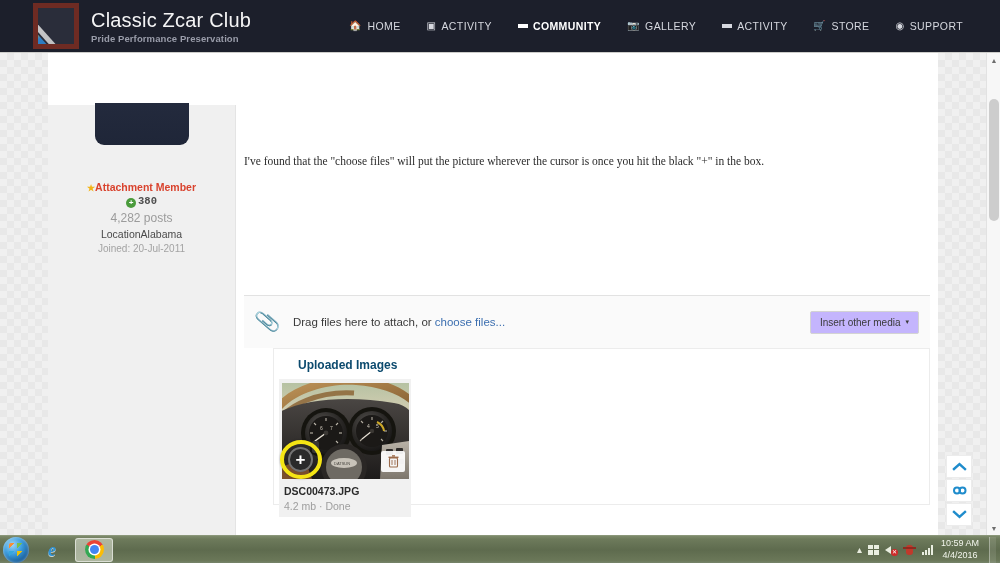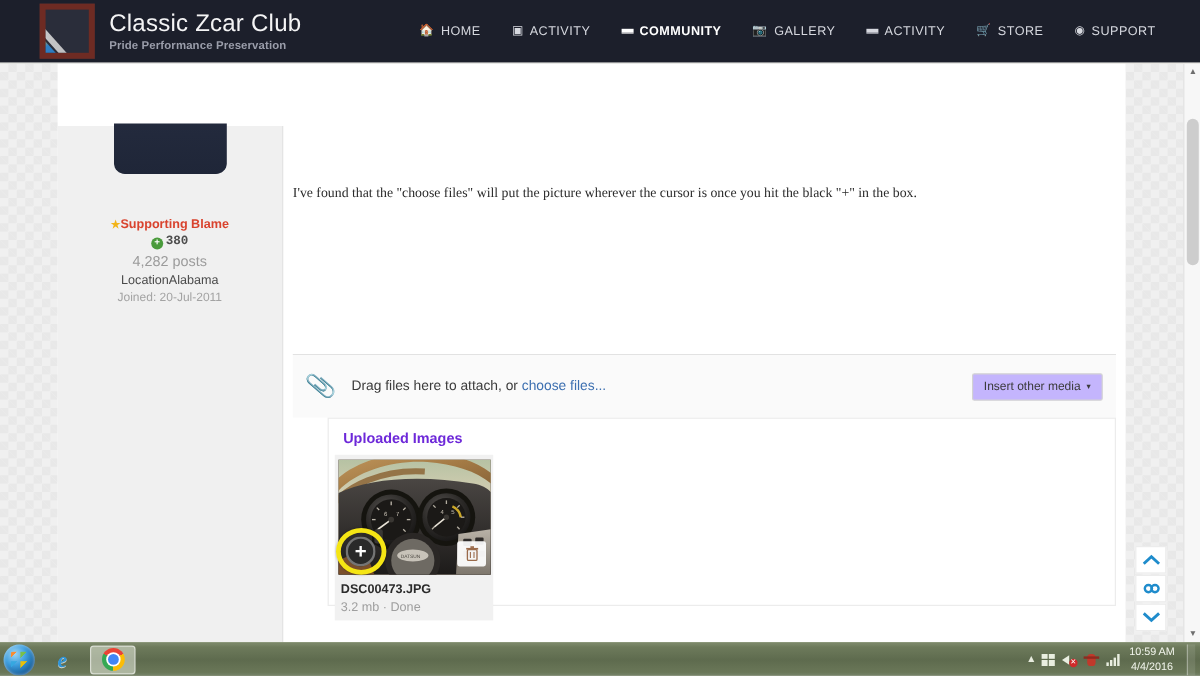--- a/index.html
+++ b/index.html
@@ -215,22 +215,22 @@
     font-size: 10px; color: #3a3a3a; padding: 5px 9px; display:flex; align-items:center; gap:5px;justify-content:flex-end;
   }
   .insert-media .caret { font-size: 7px; }
 
   
   .uploads {
     position: absolute; left: 37px; right: 8px; top: 243px; bottom: 30px;
     background: #fff; border: 1px solid #ececec;
   }
   .uploads-title {
-    position: absolute; left: 12px; top: 9px;
-    font-size: 12px; font-weight: bold; color: #6d28d9;
+    position: absolute; left: 24px; top: 9px;
+    font-size: 12px; font-weight: bold; color: #0c4a6e;
   }
   .upload-card {
     position: absolute; left: 5px; top: 30px; width: 132px; height: 138px;
     background: #f1f1f1;
   }
   .thumb {
     position: absolute; left: 3px; top: 4px; width: 127px; height: 96px;
     overflow: hidden; background: #6b6257;
   }
   .thumb svg { display: block; width: 127px; height: 96px; }
@@ -432,21 +432,21 @@
 
   </div>
 
   <div id="viewport">
     <div class="page-bg"></div>
     <div class="content-col"></div>
 
     <div class="sidebar">
       <div class="avatar"></div>
       <div class="member-meta">
-        <div class="rank"><span class="star">★</span><span>Supporting Blame</span></div>
+        <div class="rank"><span class="star">★</span><span>Attachment Member</span></div>
         <div class="repline"><span class="repdot">+</span><span>380</span></div>
         <div class="posts">4,282 posts</div>
         <div class="loc">LocationAlabama</div>
         <div class="joined">Joined: 20-Jul-2011</div>
       </div>
     </div>
 
     <div class="post-area">
       <div class="post-text">I've found that the "choose files" will put the picture wherever the cursor is once you hit the black "+" in the box.</div>
       <div class="post-divider"></div>
@@ -552,21 +552,21 @@
               <rect x="1.5" y="3" width="8" height="9" rx="1" fill="none" stroke="#9a6a4a" stroke-width="1.1"></rect>
               <rect x="0.5" y="1.6" width="10" height="1.4" fill="#9a6a4a"></rect>
               <rect x="4" y="0.2" width="3" height="1.4" fill="#9a6a4a"></rect>
               <line x1="4" y1="5" x2="4" y2="10" stroke="#9a6a4a" stroke-width="0.9"></line>
               <line x1="7" y1="5" x2="7" y2="10" stroke="#9a6a4a" stroke-width="0.9"></line>
             </svg>
           </div>
           <div class="plus-btn">+</div>
           <div class="annot-ring"></div>
           <div class="file-name">DSC00473.JPG</div>
-          <div class="file-meta">3.2 mb · Done</div>
+          <div class="file-meta">4.2 mb · Done</div>
         </div>
       </div>
     </div>
 
     <div class="scrollwidgets">
       <div class="swbtn">
         <svg viewBox="0 0 15 11">
           <path d="M2 8 L7.5 3 L13 8" fill="none" stroke="#1f8ccc" stroke-width="2.4" stroke-linecap="square"></path>
         </svg>
       </div>

